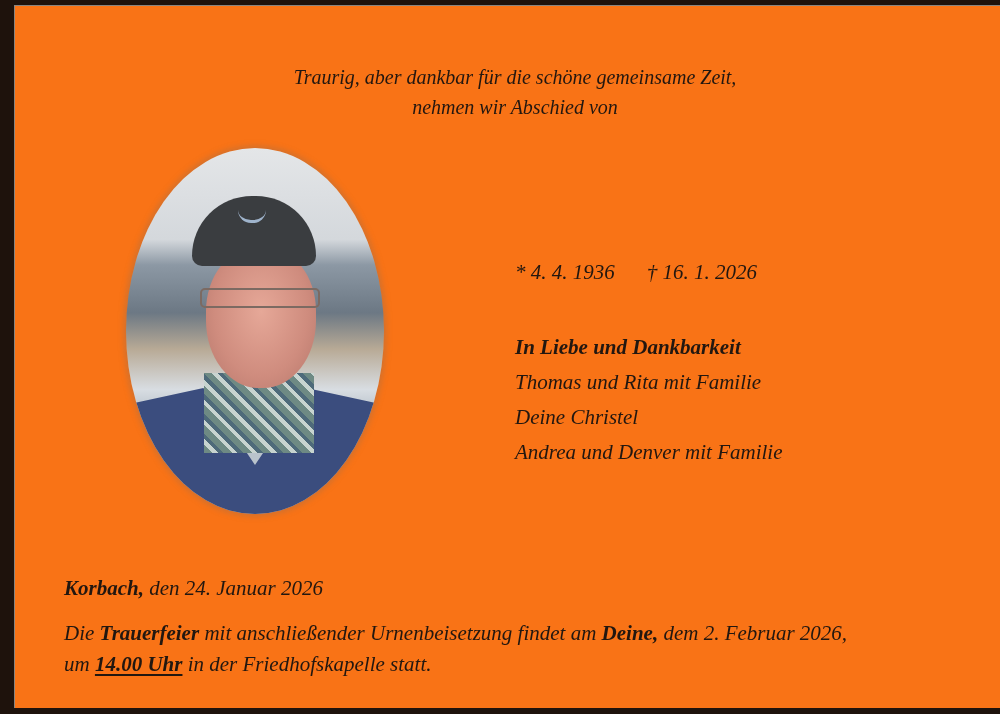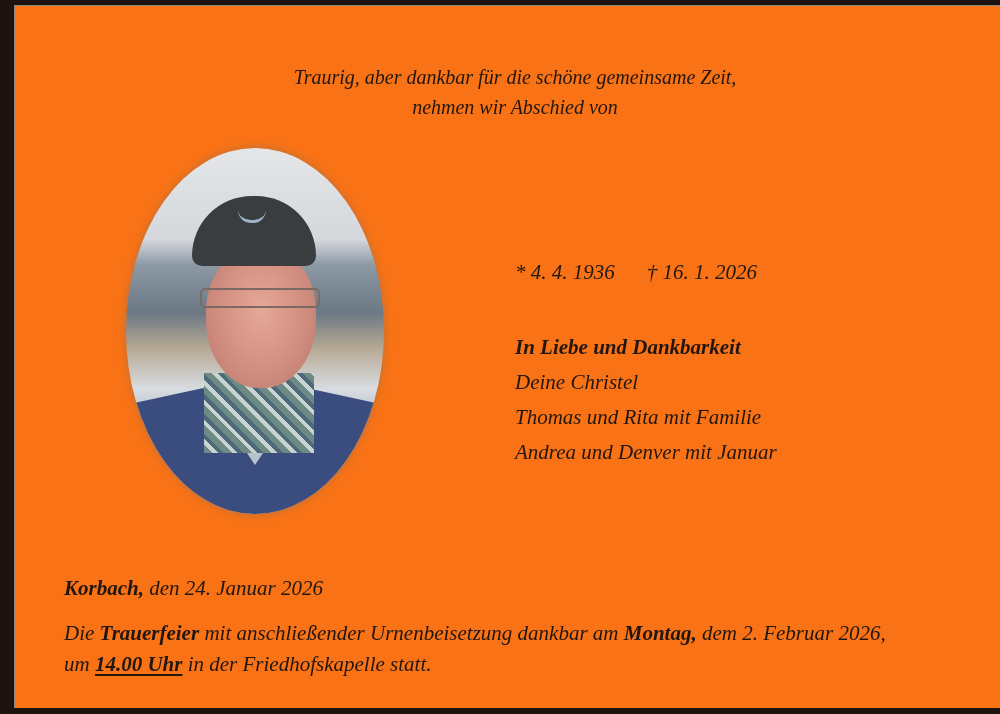--- a/index.html
+++ b/index.html
@@ -88,24 +88,24 @@
     <div class="glasses"></div>
     <div class="hat"></div>
     <div class="logo"></div>
   </div>
 
 
   <div class="dates"><span>* 4. 4. 1936</span><span class="gap"></span><span>† 16. 1. 2026</span></div>
 
   <div class="family">
     <div class="head">In Liebe und Dankbarkeit</div>
+    <div>Thomas und Rita mit Familie</div>
     <div>Deine Christel</div>
-    <div>Thomas und Rita mit Familie</div>
-    <div>Andrea und Denver mit Januar</div>
+    <div>Andrea und Denver mit Familie</div>
   </div>
 
   <div class="place"><b>Korbach,</b><span> den 24. Januar 2026</span></div>
 
   <div class="service">
-    <div><span>Die </span><b>Trauerfeier</b><span> mit anschließender Urnenbeisetzung dankbar am </span><b>Montag,</b><span> dem 2. Februar 2026,</span></div>
+    <div><span>Die </span><b>Trauerfeier</b><span> mit anschließender Urnenbeisetzung findet am </span><b>Deine,</b><span> dem 2. Februar 2026,</span></div>
     <div><span>um </span><b><u>14.00 Uhr</u></b><span> in der Friedhofskapelle statt.</span></div>
   </div>
 </div>
 
 </body></html>

